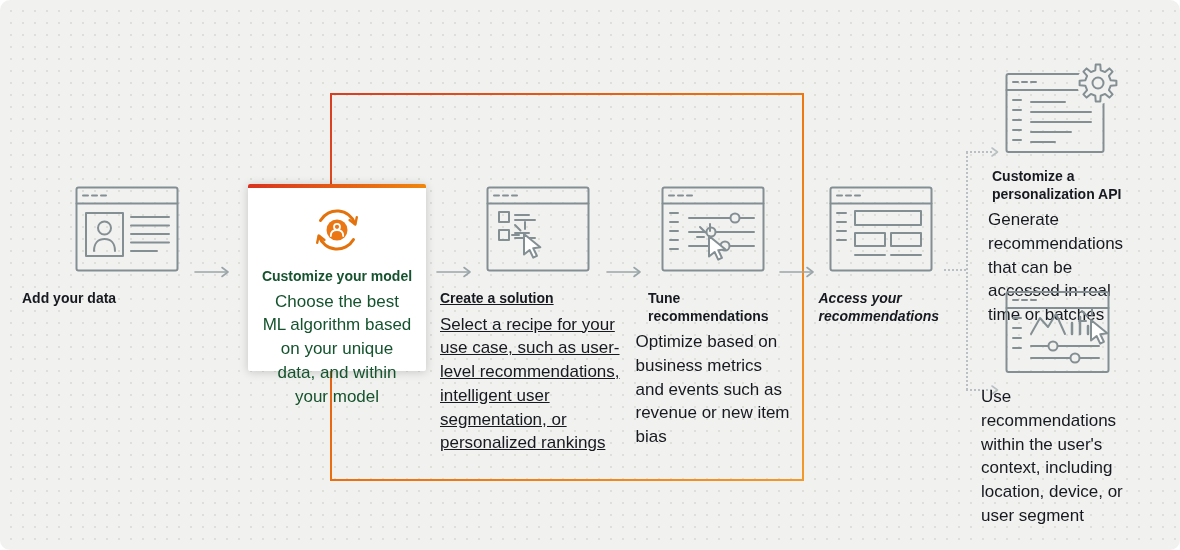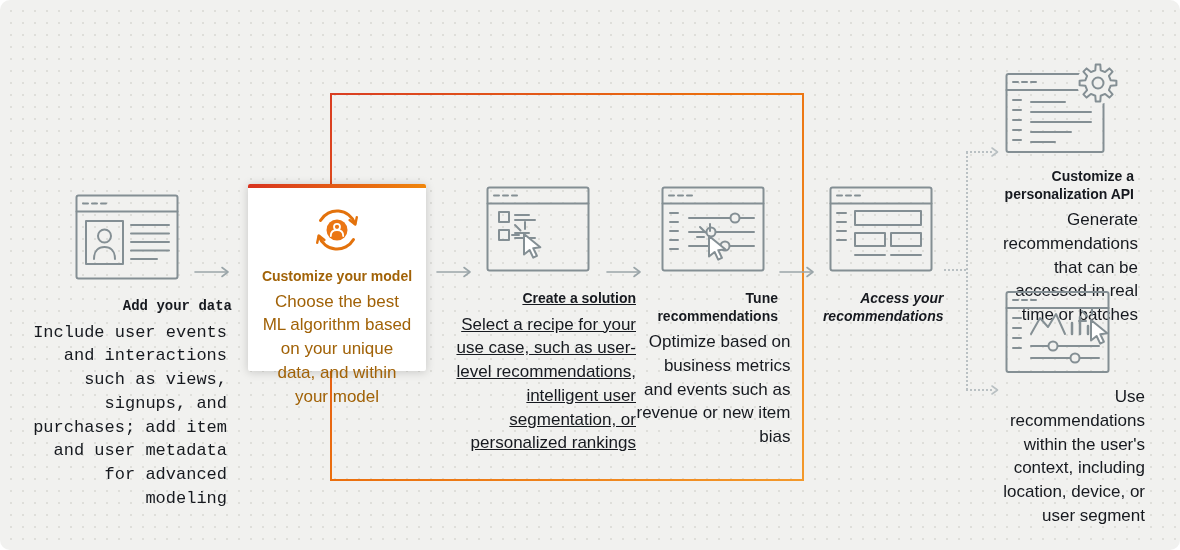--- a/index.html
+++ b/index.html
@@ -3,41 +3,41 @@
 <meta charset="utf-8">
 <title>Diagram</title>
 <style>
   html,body{margin:0;padding:0;background:#ffffff;font-family:"Liberation Sans",sans-serif;}
   .canvas{position:relative;width:1180px;height:550px;background:#f1f1ef;border-radius:10px;overflow:hidden;
     background-image:radial-gradient(circle,#dededa 1px,transparent 1.3px);
     background-size:12px 12px;background-position:5px 5px;}
   .orange-frame{position:absolute;left:330px;top:93px;width:470px;height:384px;z-index:1;
     border:2px solid #ec7211;
     border-image:linear-gradient(135deg,#d93d22 0%,#eb6f0e 45%,#f3992b 100%) 1;}
-  .step{position:absolute;text-align:right;color:#16191f;z-index:4;}
+  .step{position:absolute;text-align:left;color:#16191f;z-index:4;}
   .step .icon{display:block;margin:0 auto;}
   .title{font-weight:bold;font-size:14px;line-height:1.25;margin:18px auto 0;}
   .desc{font-size:17px;line-height:1.4;margin:5px auto 0;}
-  .s1{left:22px;top:194px;width:210px;font-family:Liberation Mono, monospace;}
+  .s1{left:22px;top:186px;width:210px;}
   .s1 .desc{max-width:200px;}
   .s3{left:440px;top:186px;width:196px;text-decoration:underline;}
   .s4{left:628px;top:186px;width:170px;}
   .s4 .title{max-width:130px;}
   .s4 .desc{max-width:155px;}
   .s5{left:798px;top:186px;width:166px;}
   .s5 .title{max-width:125px;font-style:italic;}
   .o1{left:988px;top:60px;width:150px;}
   .o1 .title{max-width:142px;margin-top:14px;}
   .o1 .desc{max-width:150px;}
   .o2{left:981px;top:286px;width:164px;}
   .o2 .title{max-width:150px;margin-top:12px;}
   .o2 .desc{max-width:164px;}
   .card{position:absolute;left:248px;top:184px;width:178px;height:187px;z-index:5;
     background:#ffffff;border-radius:2px;box-shadow:0 1px 10px rgba(0,0,0,0.18);
-    text-align:center;color:#a16207;box-sizing:border-box;}
+    text-align:center;color:#14532d;box-sizing:border-box;}
   .card-bar{height:4px;border-radius:2px 2px 0 0;background:linear-gradient(90deg,#d8331f,#f0860b);}
   .card .icon{display:block;margin:14px auto 0;}
   .card .title{margin-top:10px;}
   .card .desc{max-width:152px;margin:4px auto 0;}
   .arrow{position:absolute;z-index:3;}
   .a1{left:194px;top:264px;} .a2{left:436px;top:264px;} .a3{left:606px;top:264px;} .a4{left:779px;top:264px;}
   .dot-h{position:absolute;height:0;border-top:2px dotted #b9c0c3;z-index:2;}
   .dot-v{position:absolute;width:0;border-left:2px dotted #b9c0c3;z-index:2;}
   .stub{left:944px;top:269px;width:22px;}
   .vline{left:966px;top:152px;height:238px;}
@@ -103,21 +103,20 @@
         <rect x="1.5" y="1.5" width="101" height="83" rx="2"></rect>
         <path d="M8 9.5h5 M17 9.5h5 M26 9.5h5"></path>
         <path d="M1.5 17.5H102.5"></path>
         <rect x="11" y="27" width="37" height="43"></rect>
         <circle cx="29.5" cy="42" r="6.5"></circle>
         <path d="M19 65c0-8 4.5-12 10.5-12s10.5 4 10.5 12"></path>
         <path d="M56 31h38 M56 39.5h38 M56 48h38 M56 56.5h38 M56 65h26"></path>
       </g>
     </svg>
     <div class="title">Add your data</div>
-    <div class="desc">Include user events and interactions such as views, signups, and purchases; add item and user metadata for advanced modeling</div>
   </div>
 
   <div class="card">
     <div class="card-bar"></div>
     <svg class="icon" width="56" height="56" viewBox="0 0 56 56">
       <g fill="none" stroke="#e3720c" stroke-width="3" stroke-linecap="round" stroke-linejoin="round">
         <path d="M11.5 18.5 A19 19 0 0 1 45.9 21.5"></path>
         <path d="M40.6 18 L46.3 22.6 L47.8 15.2" stroke-width="2.4"></path>
         <path d="M44.5 37.5 A19 19 0 0 1 10.1 34.5"></path>
         <path d="M15.4 38 L9.7 33.4 L8.2 40.8" stroke-width="2.4"></path>

